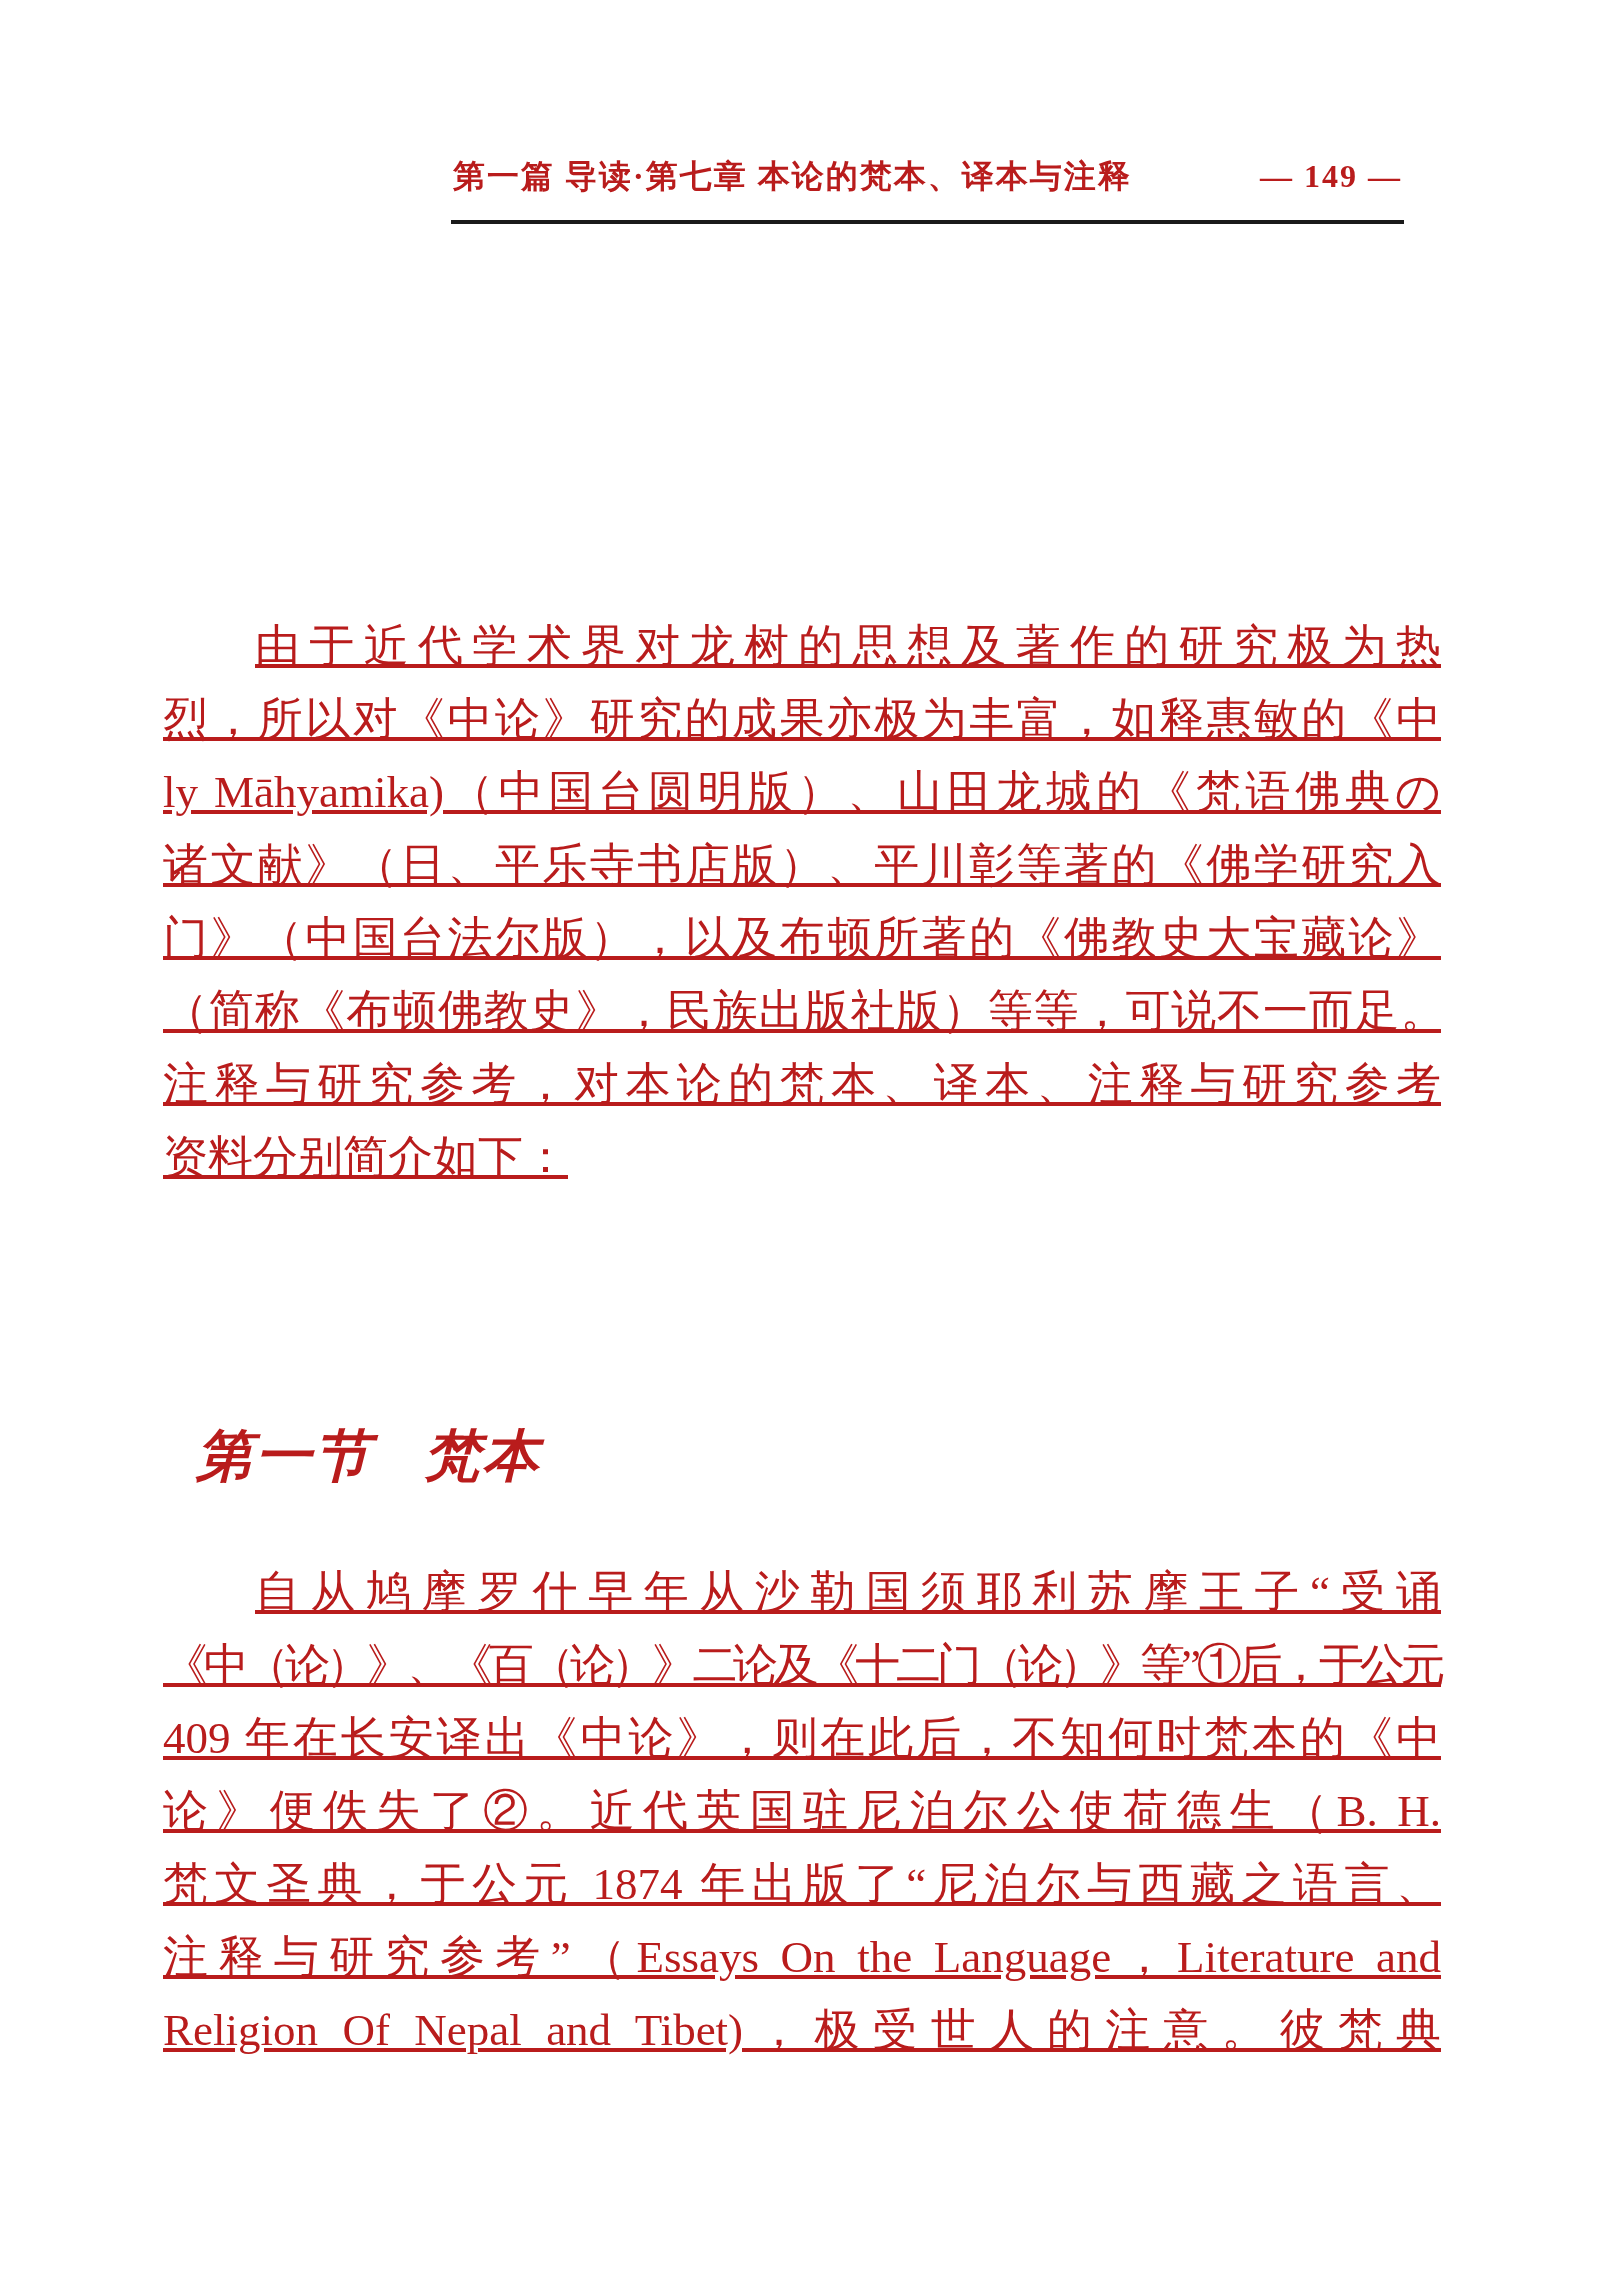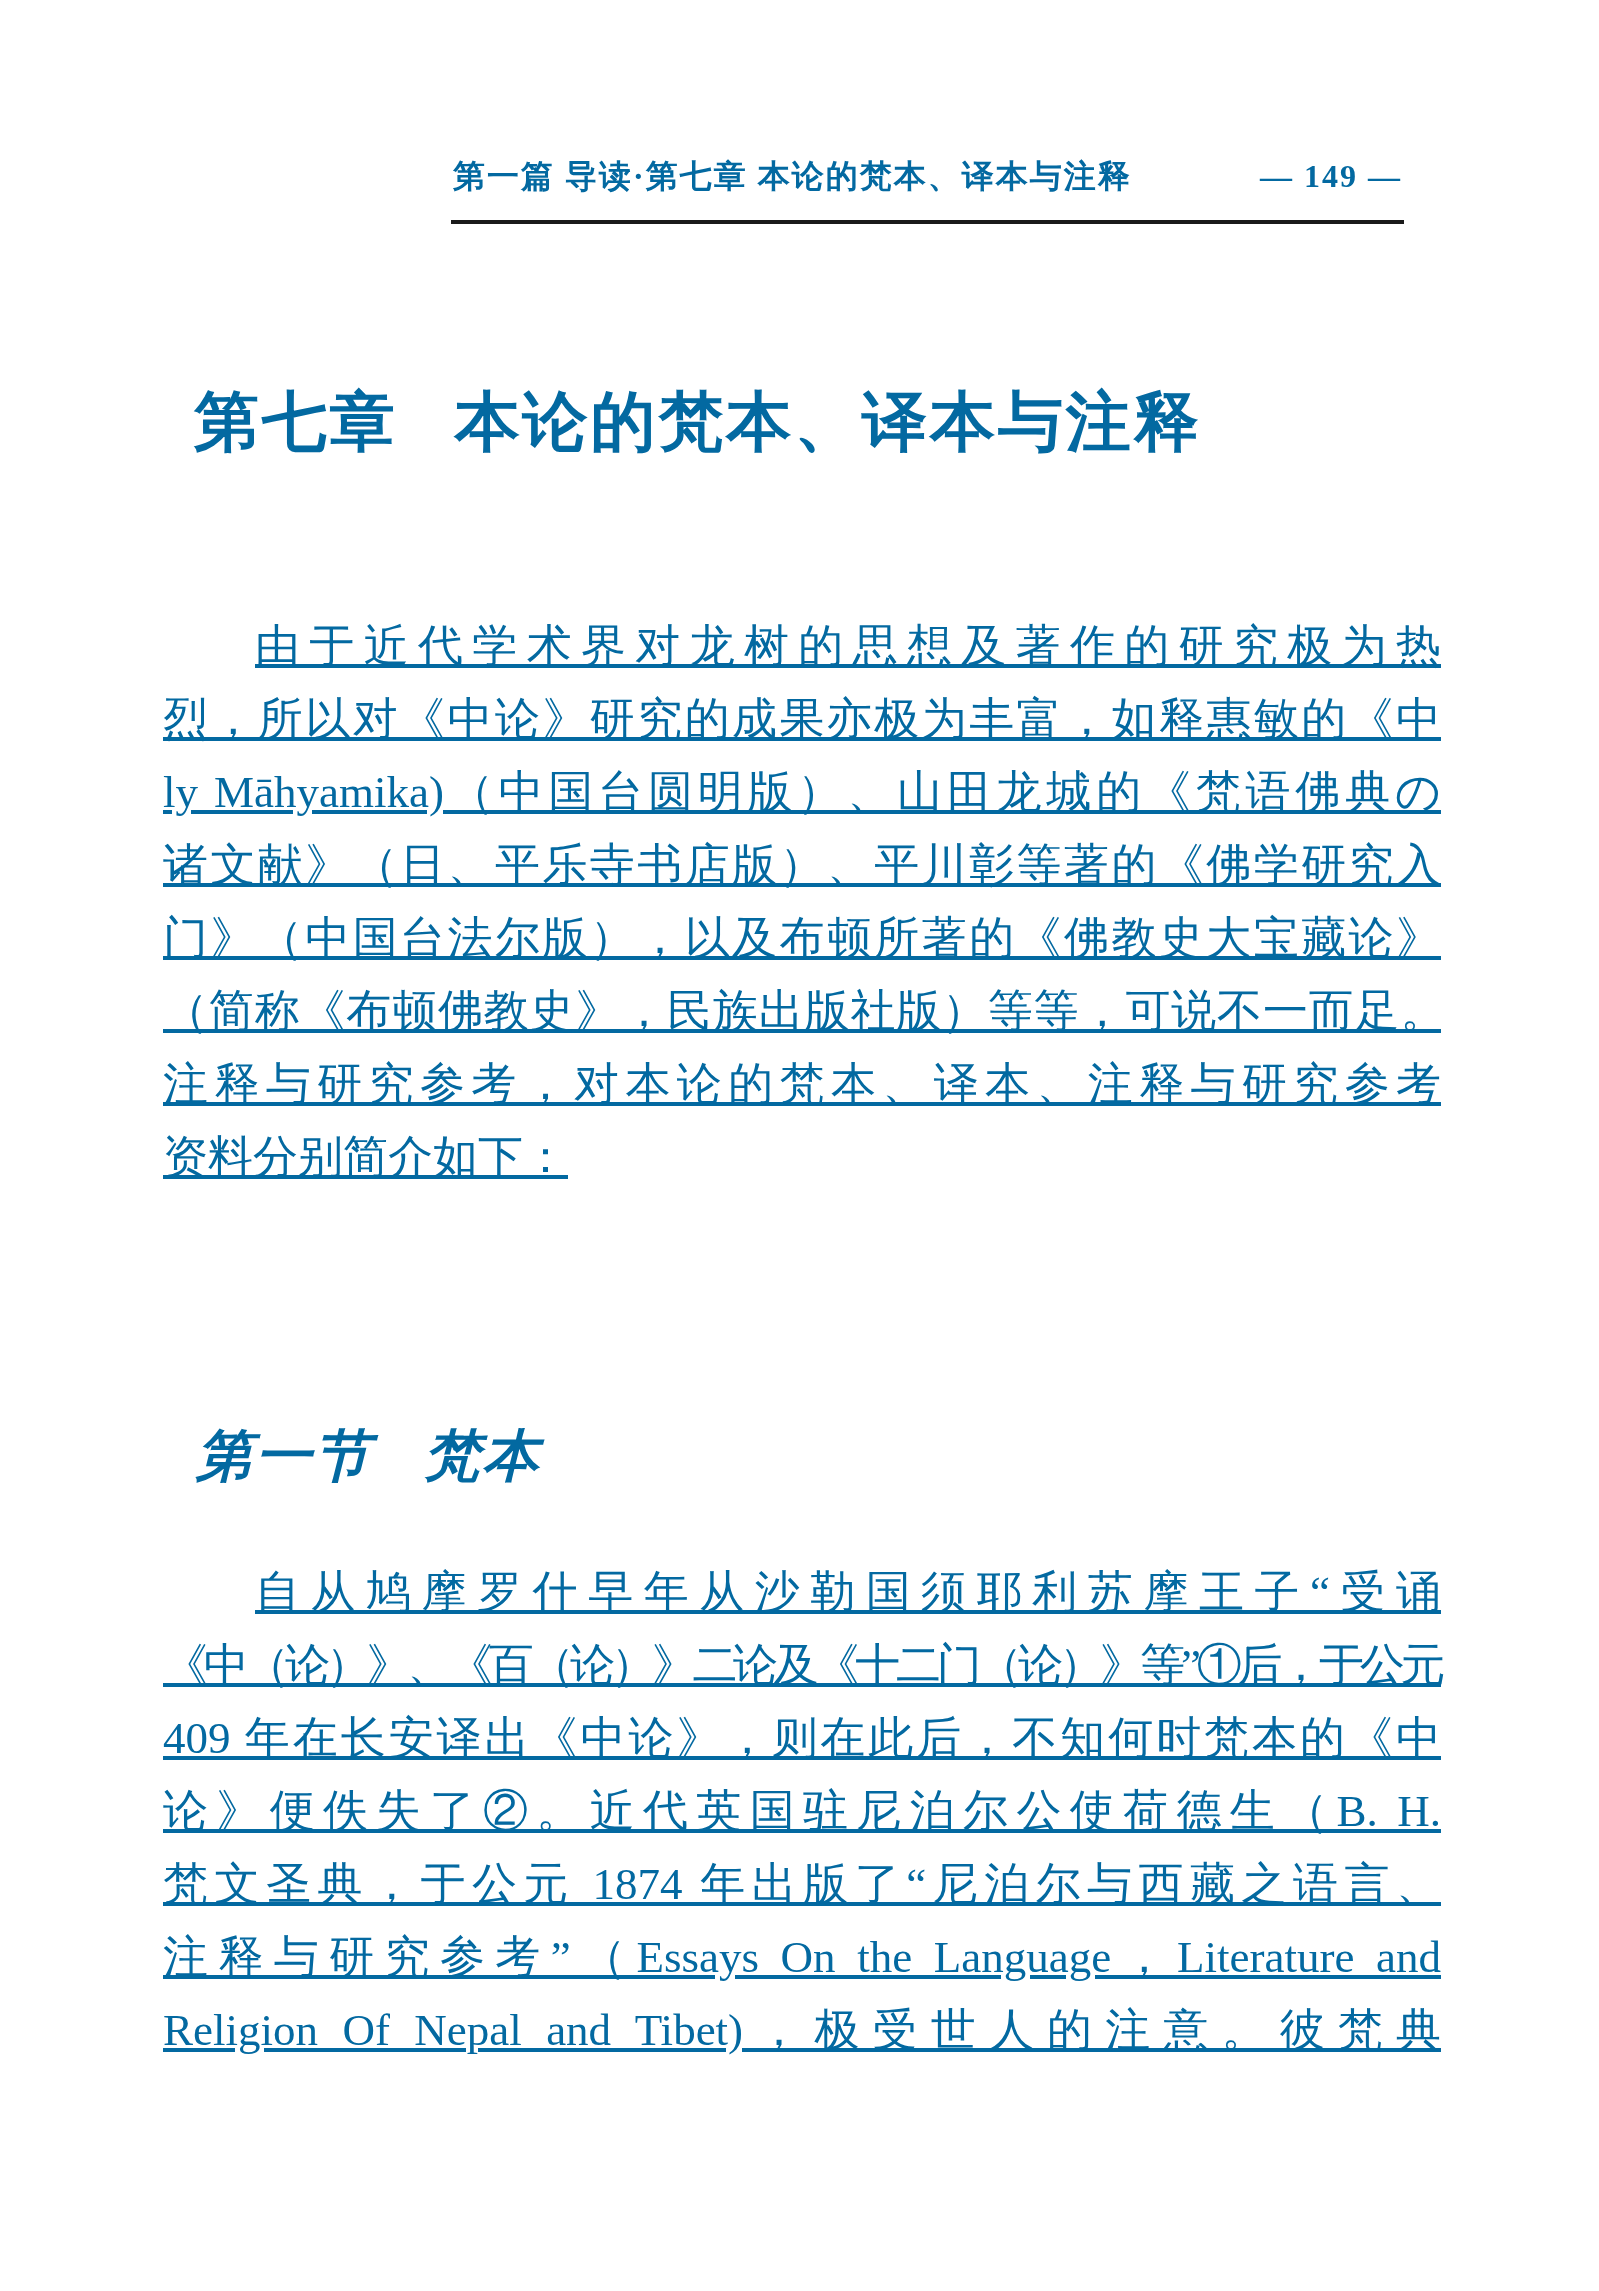--- a/index.html
+++ b/index.html
@@ -8,21 +8,21 @@
     width: 1600px;
     height: 2292px;
     background: #ffffff;
     overflow: hidden;
   }
   .page {
     position: relative;
     width: 1600px;
     height: 2292px;
     background: #ffffff;
-    color: #0369a1;
+    color: #b91c1c;
     font-family: "Liberation Serif", "DejaVu Serif", serif;
   }
   .running-header {
     position: absolute;
     left: 453px;
     top: 155px;
     width: 949px;
     display: flex;
     justify-content: space-between;
     align-items: baseline;
@@ -85,23 +85,20 @@
 <body>
 
 <div class="page">
 
   <div class="running-header">
     <span>第一篇 导读·第七章 本论的梵本、译本与注释</span>
     <span>— 149 —</span>
   </div>
   <div class="header-rule"></div>
 
-  <div class="chapter-title">
-    <span>第七章</span><span class="gap"></span><span>本论的梵本、译本与注释</span>
-  </div>
 
   <div class="body-block" id="para1">
     <div class="line indent">由于近代学术界对龙树的思想及著作的研究极为热</div>
     <div class="line">烈，所以对《中论》研究的成果亦极为丰富，如释惠敏的《中</div>
     <div class="line">ly Māhyamika)（中国台圆明版）、山田龙城的《梵语佛典の</div>
     <div class="line">诸文献》（日、平乐寺书店版）、平川彰等著的《佛学研究入</div>
     <div class="line">门》（中国台法尔版），以及布顿所著的《佛教史大宝藏论》</div>
     <div class="line tight">（简称《布顿佛教史》，民族出版社版）等等，可说不一而足。</div>
     <div class="line">注释与研究参考，对本论的梵本、译本、注释与研究参考</div>
     <div class="line short">资料分别简介如下：</div>

